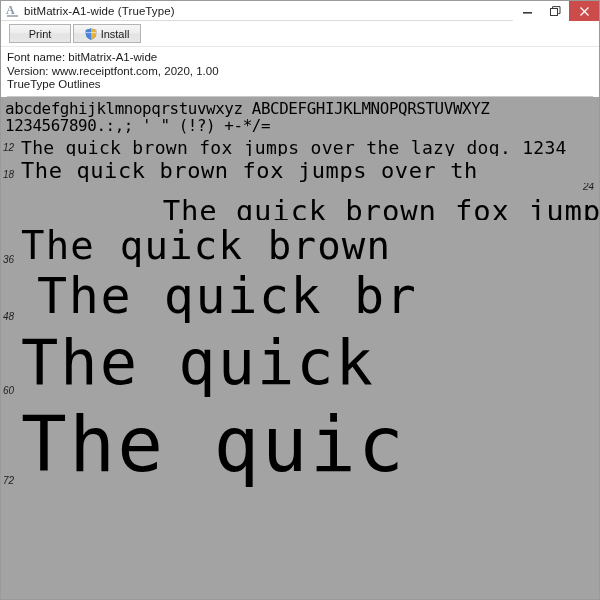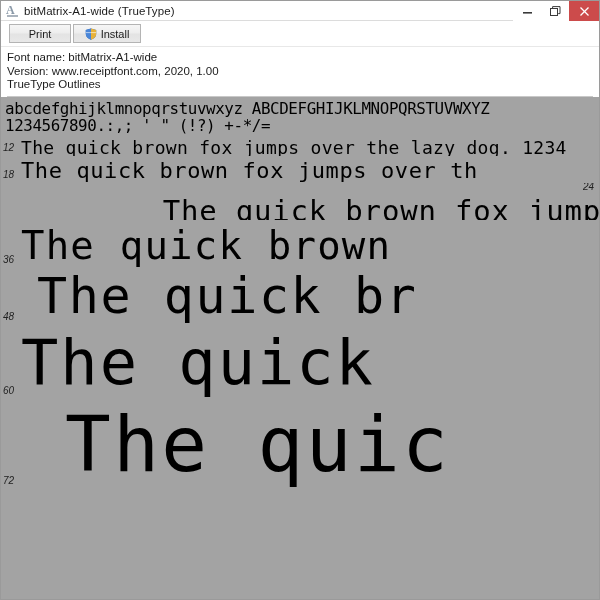--- a/index.html
+++ b/index.html
@@ -209,21 +209,21 @@
   .s48 .sample-text { font-size: 50px;  line-height: 57px; letter-spacing: 1.6px; }
   .s60 .sample-text { font-size: 62px;  line-height: 72px; letter-spacing: 2px; }
   .s72 .sample-text { font-size: 76px;  line-height: 88px; letter-spacing: 2.4px; }
 
   .s12 { height: 20px; }
   .s18 { height: 27px; }
   .s24 { height: 37px; flex-direction: column; }
   .s36 { height: 48px; }
   .s48 { height: 57px; gap: 16px; }
   .s60 { height: 74px; }
-  .s72 { height: 90px; gap: 44px; }
+  .s72 { height: 90px; }
 </style>
 </head>
 <body>
 
 <div id="window">
 
   <div id="titlebar">
     <div id="app-icon">
       <span class="glyph">A</span>
       <span class="bar"></span>

